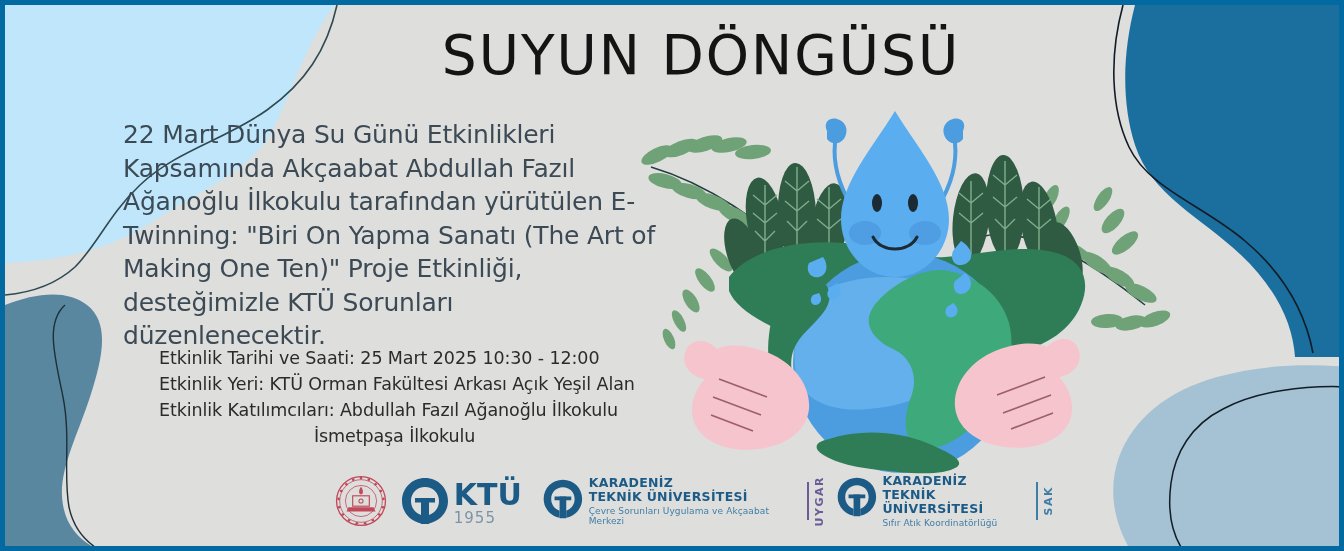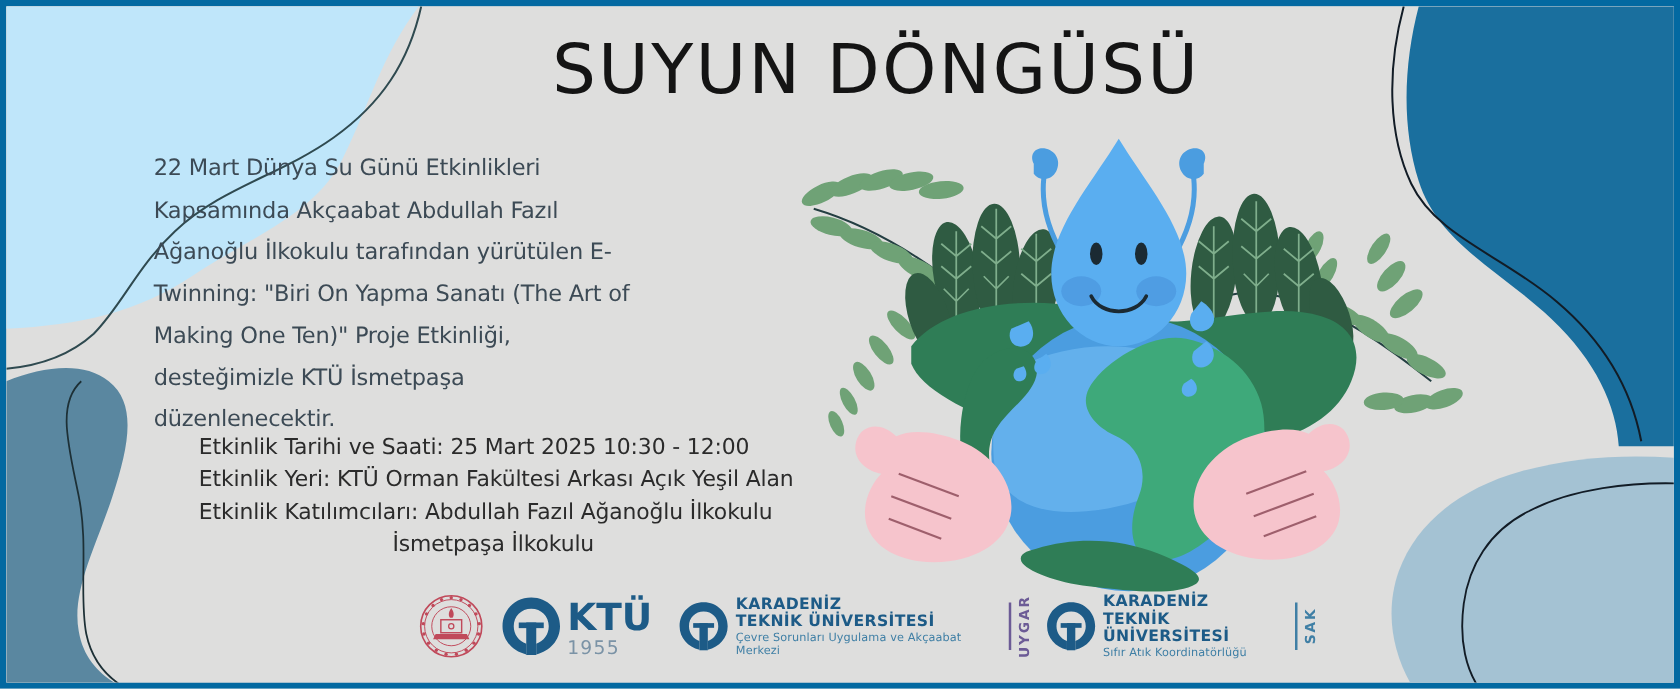--- a/index.html
+++ b/index.html
@@ -48,21 +48,21 @@
   }
 
   
   .body-block {
     position: absolute;
     left: 118px;
     top: 113px;
     width: 490px;
   }
   .body-line {
-    font-size: 18px;
+    font-size: 25px;
     line-height: 33.5px;
     color: #3c4a55;
     font-family: "DejaVu Sans", sans-serif;
     white-space: nowrap;
     letter-spacing: -0.2px;
   }
 
   
   .details-block {
     position: absolute;
@@ -87,21 +87,21 @@
   .logo-strip {
     position: absolute;
     left: 330px;
     top: 466px;
     width: 720px;
     height: 60px;
     display: flex;
     align-items: center;
     gap: 0px;
   }
-  .logo-item { display: flex; align-items: center; }
+  .logo-item { display: flex; }
 
   .meb-seal { width: 52px; height: 52px; }
 
   .ktu-mark { display: flex; align-items: flex-end; }
   .ktu-wordmark {
     margin-left: 4px;
     display: flex;
     flex-direction: column;
     align-items: flex-start;
     line-height: 1;
@@ -338,21 +338,21 @@
   <div class="content-layer">
 
     <div class="poster-title">SUYUN DÖNGÜSÜ</div>
 
     <div class="body-block">
       <div class="body-line">22 Mart Dünya Su Günü Etkinlikleri</div>
       <div class="body-line">Kapsamında Akçaabat Abdullah Fazıl</div>
       <div class="body-line">Ağanoğlu İlkokulu tarafından yürütülen E-</div>
       <div class="body-line">Twinning: "Biri On Yapma Sanatı (The Art of</div>
       <div class="body-line">Making One Ten)" Proje Etkinliği,</div>
-      <div class="body-line">desteğimizle KTÜ İsmetpaşa</div>
+      <div class="body-line">desteğimizle KTÜ Sorunları</div>
       <div class="body-line">düzenlenecektir.</div>
     </div>
 
     <div class="details-block">
       <div class="detail-line">Etkinlik Tarihi ve Saati: 25 Mart 2025 10:30 - 12:00</div>
       <div class="detail-line">Etkinlik Yeri: KTÜ Orman Fakültesi Arkası Açık Yeşil Alan</div>
       <div class="detail-line">Etkinlik Katılımcıları: Abdullah Fazıl Ağanoğlu İlkokulu</div>
       <div class="detail-line indent">İsmetpaşa İlkokulu</div>
     </div>
 

